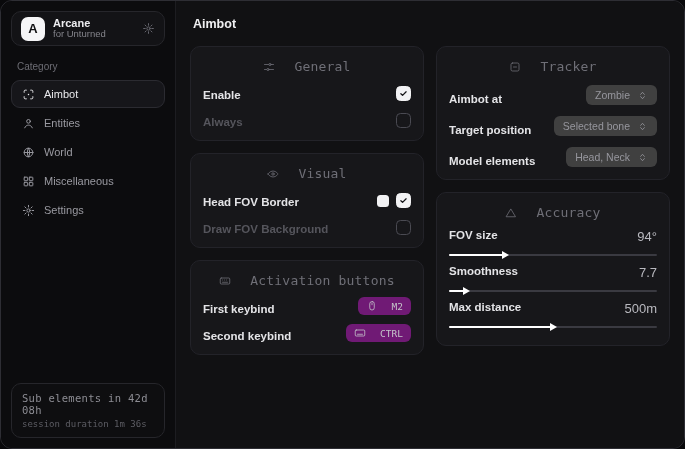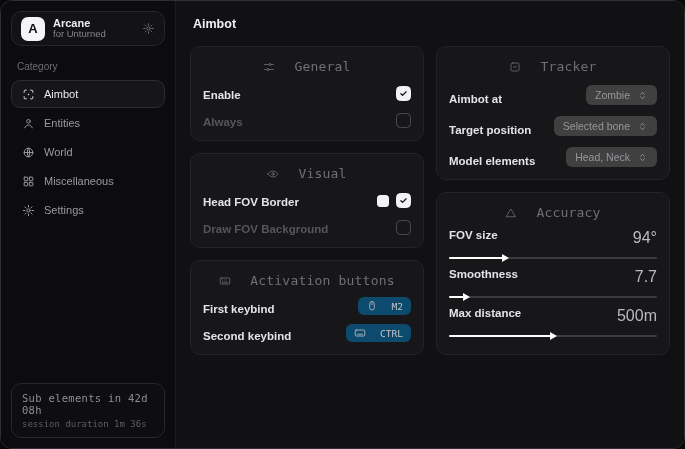--- a/index.html
+++ b/index.html
@@ -35,28 +35,28 @@
   .row{display:flex;align-items:flex-end;height:22px;margin-top:5px;}
   .row.tall{height:25px;margin-top:6px;}
   .row-label{font-size:11.5px;color:#e4e4e7;font-weight:600;}
   .row-label.dim{color:#55555c;}
   .row-controls{margin-left:auto;display:flex;align-items:center;gap:7px;}
   .checkbox{width:15px;height:15px;border-radius:4.5px;border:1.5px solid #4a4a52;display:flex;align-items:center;justify-content:center;background:transparent;cursor:pointer;}
   .checkbox svg{width:9px;height:9px;display:none;}
   .checkbox.checked{background:#f2f2f4;border-color:#f2f2f4;}
   .checkbox.checked svg{display:block;}
   .swatch{width:12px;height:12px;border-radius:3.5px;cursor:pointer;}
-  .key-btn{display:flex;align-items:center;gap:14px;background:#0c4a6e;border:none;border-radius:6px;padding:3px 8px;color:#c4c4ca;font-size:9.5px;font-family:"DejaVu Sans Mono",monospace;cursor:pointer;}
+  .key-btn{display:flex;align-items:center;gap:14px;background:#701a75;border:none;border-radius:6px;padding:3px 8px;color:#c4c4ca;font-size:9.5px;font-family:"DejaVu Sans Mono",monospace;cursor:pointer;}
   .key-btn .icon svg{width:12px;height:12px;stroke-width:1.6;}
   .select-btn{display:flex;align-items:center;gap:7px;background:#404040;border:none;border-radius:6px;padding:4px 9px;color:#96969d;font-size:10.5px;cursor:pointer;}
   .select-btn .icon svg{width:11px;height:11px;stroke-width:1.8;}
 
   .slider-group{margin-top:9px;}
   .slider-head{display:flex;justify-content:space-between;align-items:flex-start;}
-  .slider-value{font-size:16px;color:#b9b9bf;}
+  .slider-value{font-size:13px;color:#b9b9bf;}
   .slider-track{position:relative;height:2px;background:#3a3a41;border-radius:2px;margin:10px 0 5px;cursor:pointer;}
   .slider-fill{position:relative;height:2px;background:#ffffff;border-radius:2px;}
   .slider-thumb{position:absolute;right:-6px;top:50%;transform:translateY(-50%);width:0;height:0;border-left:7px solid #ffffff;border-top:4.5px solid transparent;border-bottom:4.5px solid transparent;cursor:grab;}
 </style>
 </head>
 <body>
 
 <div class="window">
 
   <div class="sidebar">

